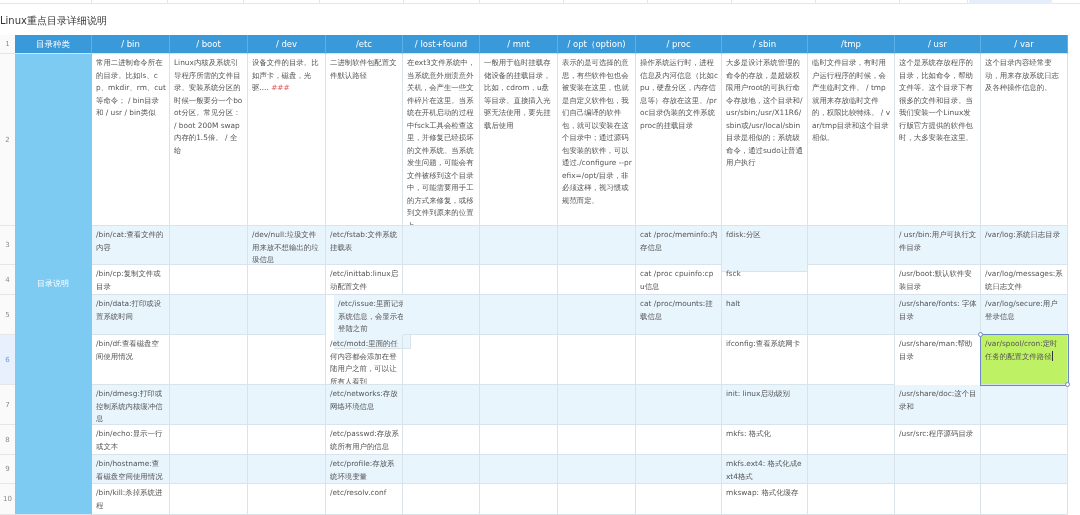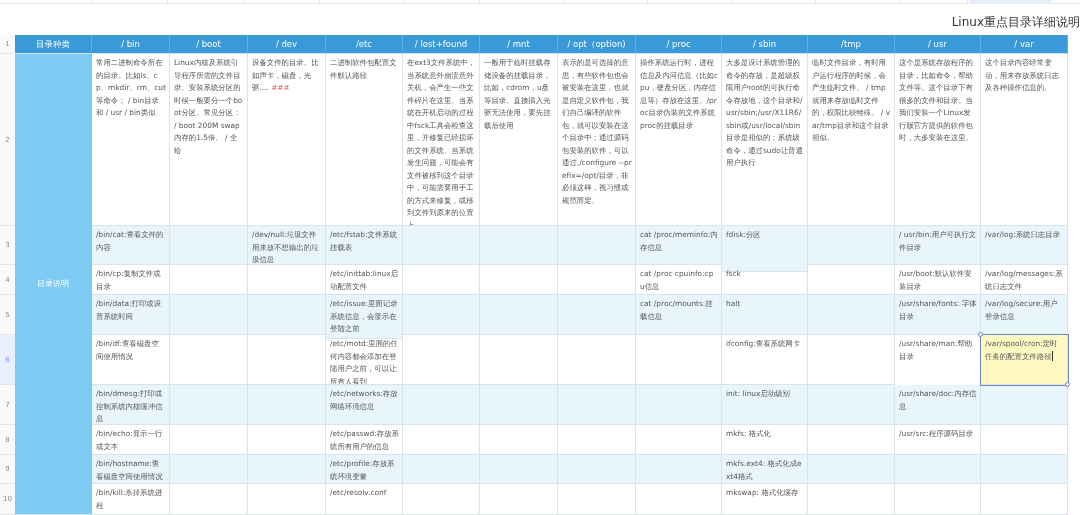--- a/index.html
+++ b/index.html
@@ -7,29 +7,29 @@
   body { font-family: "DejaVu Sans", "Liberation Sans", sans-serif; color: #555; position: relative; }
 
   .topbar { position: absolute; left: 0; top: 0; width: 1080px; height: 4px; border-bottom: 1px solid #e3e6ea; }
   .topbar .tb-seg { position: absolute; top: 0; height: 3px; border-right: 1px solid #e3e6ea; }
   .topbar .tb-active { position: absolute; left: 969px; top: 0; width: 83px; height: 4px; background: #e6eefb; }
 
   .rownums { position: absolute; left: 0; top: 35px; width: 16px; }
   .rownum { position: absolute; left: 0; width: 16px; font-size: 7px; color: #8a8a8a; display: flex; align-items: center; justify-content: center; border-bottom: 1px solid #e6e6e6; border-right: 1px solid #e6e6e6; background: #fafafa; }
   .rownum.sel { background: #e8f0fd; color: #6f9be0; }
 
-  .title { position: absolute; left: 0; width: 1080px; top: 14px; height: 18px; text-align: right; font-size: 12px; color: #333; }
+  .title { position: absolute; left: 0; width: 1080px; top: 14px; height: 18px; text-align: left; font-size: 10px; color: #333; }
 
   .grid { position: absolute; left: 15px; top: 35px; }
   .cell { position: absolute; font-size: 7.4px; line-height: 12.5px; color: #555; padding: 3px 3px 0 4px; border-right: 1px solid #d9e3ea; border-bottom: 1px solid #d9e3ea; overflow: hidden; word-break: break-all; }
   .hdr { background: #3a9ad9; color: #ffffff; text-align: center; font-size: 8.5px; line-height: 19px; padding: 0; border-right: 1px solid #5bb0e6; }
   .side { background: #7dcaf3; color: #ffffff; font-size: 8px; display: flex; align-items: center; justify-content: center; padding: 0; border-right: 1px solid #7dcaf3; }
   .band { background: #e8f5fd; }
   .red { color: #e05a5a; }
-  .editing { outline: 1.5px solid #6c87c8; z-index: 3; background: #fef9c3; }
+  .editing { outline: 1.5px solid #6c87c8; z-index: 3; background: #bef264; }
   .caret { display: inline-block; width: 1px; height: 10px; background: #333; vertical-align: middle; }
   .handle { position: absolute; width: 5px; height: 5px; border: 1px solid #6c87c8; border-radius: 50%; background: #fff; z-index: 4; }
 </style>
 </head>
 <body>
 
 <div class="topbar">
   <div class="tb-seg" style="left:0;width:92px"></div>
   <div class="tb-seg" style="left:92px;width:76px"></div>
   <div class="tb-seg" style="left:168px;width:76px"></div>
@@ -115,21 +115,21 @@
   <div class="cell" style="left:543px;top:230px;width:78px;height:30px"></div>
   <div class="cell" style="left:621px;top:230px;width:86px;height:30px">cat /proc cpuinfo:cpu信息</div>
   <div class="cell" style="left:707px;top:230px;width:86px;height:30px">fsck</div>
   <div class="cell" style="left:793px;top:230px;width:87px;height:30px"></div>
   <div class="cell" style="left:880px;top:230px;width:86px;height:30px">/usr/boot:默认软件安装目录</div>
   <div class="cell" style="left:966px;top:230px;width:87px;height:30px">/var/log/messages:系统日志文件</div>
 
   <div class="cell band" style="left:77px;top:260px;width:78px;height:40px">/bin/data:打印或设置系统时间</div>
   <div class="cell band" style="left:155px;top:260px;width:78px;height:40px"></div>
   <div class="cell band" style="left:233px;top:260px;width:78px;height:40px"></div>
-  <div class="cell band" style="left:311px;top:260px;width:77px;height:44px">/etc/issue:里面记录系统信息，会显示在登陆之前</div>
+  <div class="cell band" style="left:319px;top:260px;width:77px;height:54px">/etc/issue:里面记录系统信息，会显示在登陆之前</div>
   <div class="cell band" style="left:388px;top:260px;width:77px;height:40px"></div>
   <div class="cell band" style="left:465px;top:260px;width:78px;height:40px"></div>
   <div class="cell band" style="left:543px;top:260px;width:78px;height:40px"></div>
   <div class="cell band" style="left:621px;top:260px;width:86px;height:40px">cat /proc/mounts:挂载信息</div>
   <div class="cell band" style="left:707px;top:260px;width:86px;height:40px">halt</div>
   <div class="cell band" style="left:793px;top:260px;width:87px;height:40px"></div>
   <div class="cell band" style="left:880px;top:260px;width:86px;height:40px">/usr/share/fonts: 字体目录</div>
   <div class="cell band" style="left:966px;top:260px;width:87px;height:40px">/var/log/secure:用户登录信息</div>
 
   <div class="cell" style="left:77px;top:300px;width:78px;height:50px">/bin/df:查看磁盘空间使用情况</div>
@@ -150,21 +150,21 @@
   <div class="cell band" style="left:77px;top:350px;width:78px;height:40px">/bin/dmesg:打印或控制系统内核缓冲信息</div>
   <div class="cell band" style="left:155px;top:350px;width:78px;height:40px"></div>
   <div class="cell band" style="left:233px;top:350px;width:78px;height:40px"></div>
   <div class="cell band" style="left:311px;top:350px;width:77px;height:40px">/etc/networks:存放网络环境信息</div>
   <div class="cell band" style="left:388px;top:350px;width:77px;height:40px"></div>
   <div class="cell band" style="left:465px;top:350px;width:78px;height:40px"></div>
   <div class="cell band" style="left:543px;top:350px;width:78px;height:40px"></div>
   <div class="cell band" style="left:621px;top:350px;width:86px;height:40px"></div>
   <div class="cell band" style="left:707px;top:350px;width:86px;height:40px">init: linux启动级别</div>
   <div class="cell band" style="left:793px;top:350px;width:87px;height:40px"></div>
-  <div class="cell band" style="left:880px;top:350px;width:86px;height:40px">/usr/share/doc:内存信息</div>
+  <div class="cell band" style="left:880px;top:350px;width:86px;height:40px">/usr/share/doc:这个目录和</div>
   <div class="cell band" style="left:966px;top:350px;width:87px;height:40px"></div>
 
   <div class="cell" style="left:77px;top:390px;width:78px;height:30px">/bin/echo:显示一行或文本</div>
   <div class="cell" style="left:155px;top:390px;width:78px;height:30px"></div>
   <div class="cell" style="left:233px;top:390px;width:78px;height:30px"></div>
   <div class="cell" style="left:311px;top:390px;width:77px;height:30px">/etc/passwd:存放系统所有用户的信息</div>
   <div class="cell" style="left:388px;top:390px;width:77px;height:30px"></div>
   <div class="cell" style="left:465px;top:390px;width:78px;height:30px"></div>
   <div class="cell" style="left:543px;top:390px;width:78px;height:30px"></div>
   <div class="cell" style="left:621px;top:390px;width:86px;height:30px"></div>

